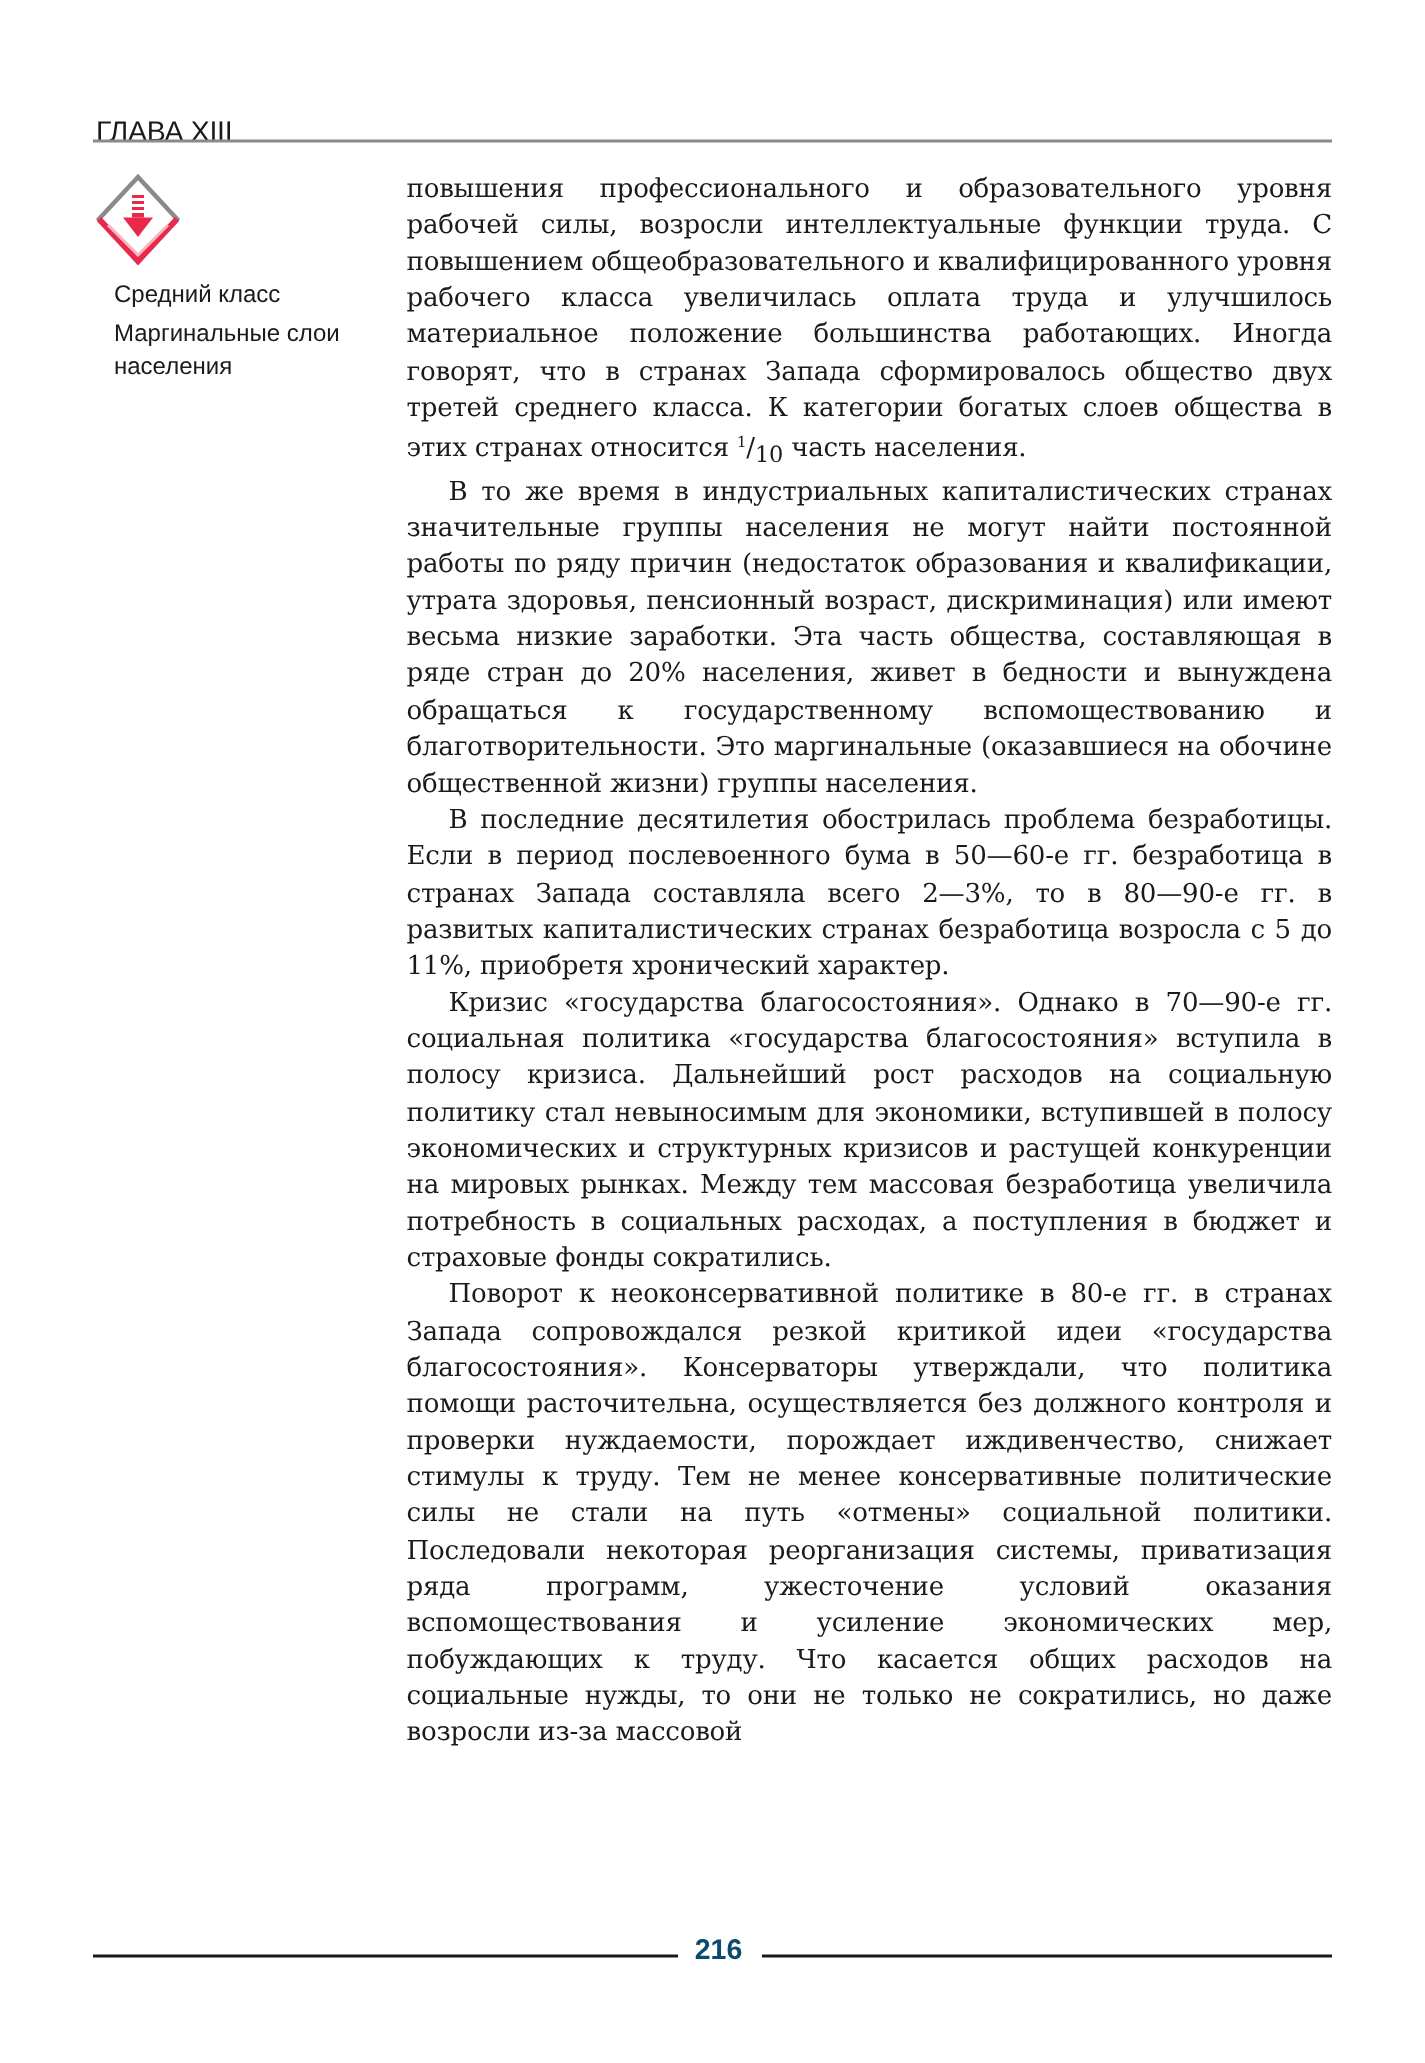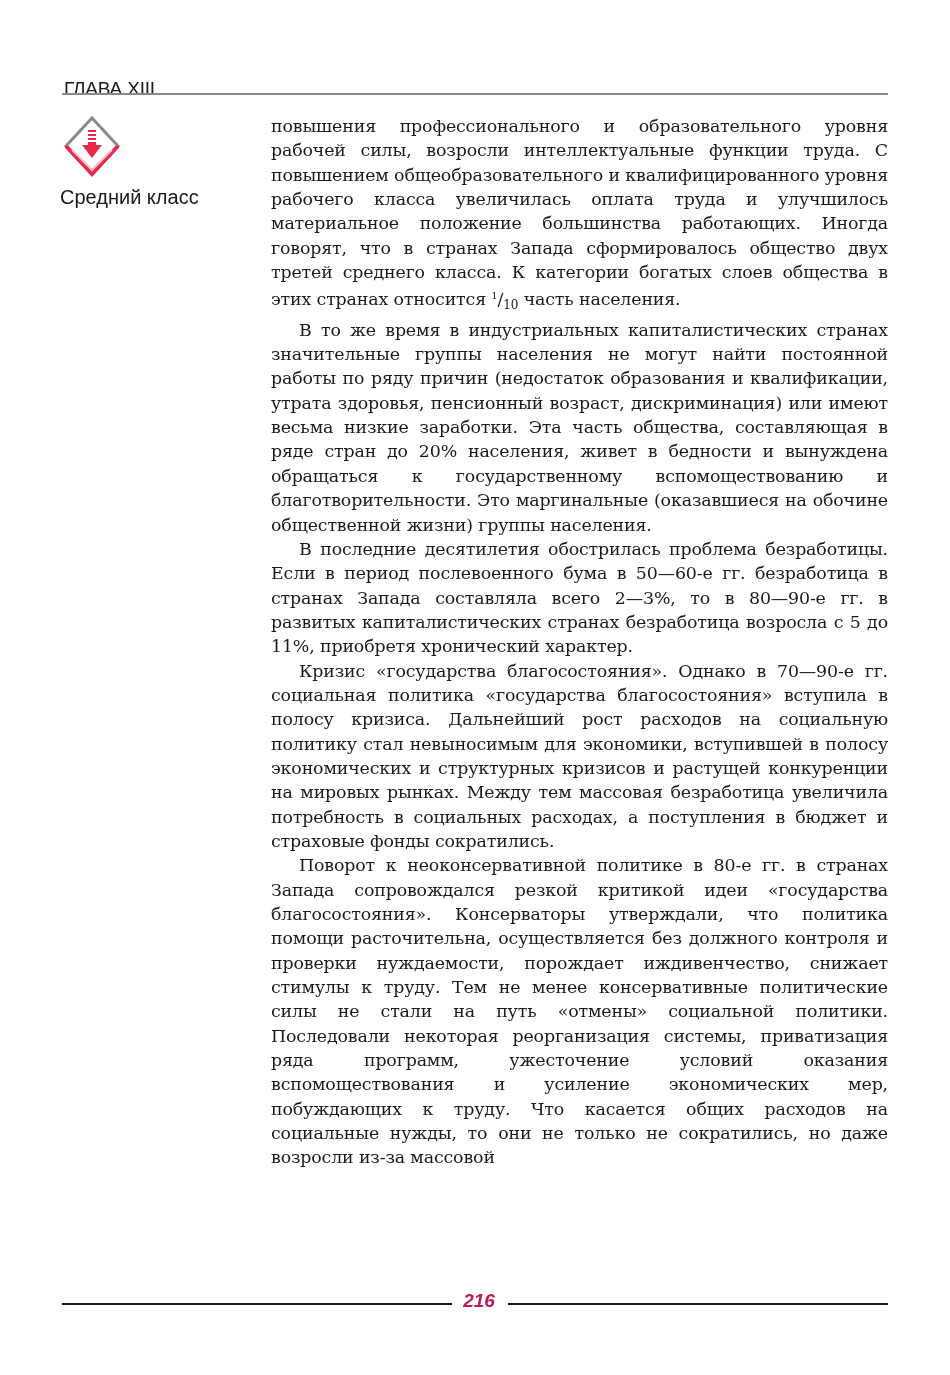--- a/index.html
+++ b/index.html
@@ -12,46 +12,46 @@
     font-family: "Liberation Sans", sans-serif; font-size: 19px; letter-spacing: -0.2px;
     color: #1a1a1a;
   }
   .header-rule {
     position: absolute; left: 62px; top: 93px; width: 826px; height: 2px; background: #8a8a8a;
   }
   .margin-icon {
     position: absolute; left: 60px; top: 114px; width: 64px; height: 64px;
   }
   .margin-terms {
-    position: absolute; left: 60px; top: 186px; width: 190px;
-    font-family: "Liberation Sans", sans-serif; font-size: 20px; line-height: 22px; color: #1a1a1a;
+    position: absolute; left: 76px; top: 186px; width: 190px;
+    font-family: "Liberation Sans", sans-serif; font-size: 16px; line-height: 22px; color: #1a1a1a;
   }
   .margin-term { display: block; margin-bottom: 4px; }
   .main-text {
     position: absolute; left: 271px; top: 114px; width: 617px;
     font-family: "DejaVu Serif", serif; font-size: 17.4px; line-height: 24.35px;
     text-align: justify; hyphens: manual; color: #1a1a1a; letter-spacing: -0.15px;
   }
   .main-text p { margin: 0; text-indent: 28px; }
   .main-text p.first { text-indent: 0; }
   .run-in { font-weight: normal; }
   .frac-sup { font-size: 10px; vertical-align: 6px; }
-  .frac-sub { font-size: 12px; vertical-align: -4px; }
+  .frac-sub { font-size: 15px; vertical-align: -4px; }
   .footer {
     position: absolute; left: 62px; top: 1290px; width: 826px; height: 26px;
   }
   .footer-line-left {
     position: absolute; left: 0; top: 13px; width: 390px; height: 2px; background: #1a1a1a;
   }
   .footer-line-right {
     position: absolute; right: 0; top: 13px; width: 380px; height: 2px; background: #1a1a1a;
   }
   .page-number {
     position: absolute; left: 396px; top: 0; width: 42px; text-align: center;
-    font-family: "Liberation Sans", sans-serif; font-size: 19px; font-weight: bold; color: #be185d; font-style: italic;
+    font-family: "Liberation Sans", sans-serif; font-size: 19px; font-weight: bold; color: #0c4a6e;
   }
 </style>
 </head>
 <body>
 
 <div class="chapter-header">ГЛАВА XIII</div>
 <div class="header-rule"></div>
 
 <div class="margin-icon">
   <svg width="64" height="64" viewBox="0 0 64 64">
@@ -61,20 +61,21 @@
     <rect x="28" y="16" width="8" height="2" fill="#e8294b"></rect>
     <rect x="28" y="20" width="8" height="2" fill="#e8294b"></rect>
     <rect x="28" y="24" width="8" height="2" fill="#e8294b"></rect>
     <rect x="28" y="28" width="8" height="3" fill="#e8294b"></rect>
     <polygon points="22,31 42,31 32,44" fill="#e8294b"></polygon>
   </svg>
 </div>
 
 <div class="margin-terms">
   <span class="margin-term">Средний класс</span>
+  <span class="margin-term">Маргинальные слои населения</span>
 </div>
 
 <div class="main-text">
   <p class="first"><span>повышения профессионального и образовательного уровня рабочей силы, возросли интеллектуальные функции труда. С повышением общеобразовательного и квалифицированного уровня рабочего класса увеличилась оплата труда и улучшилось материальное положение большинства работающих. Иногда говорят, что в странах Запада сформировалось общество двух третей среднего класса. К категории богатых слоев общества в этих странах относится </span><span class="frac-sup">1</span><span>/</span><span class="frac-sub">10</span><span> часть населения.</span></p>
   <p>В то же время в индустриальных капиталистических странах значительные группы населения не могут найти постоянной работы по ряду причин (недостаток образования и квалификации, утрата здоровья, пенсионный возраст, дискриминация) или имеют весьма низкие заработки. Эта часть общества, составляющая в ряде стран до 20% населения, живет в бедности и вынуждена обращаться к государственному вспомоществованию и благотворительности. Это маргинальные (оказавшиеся на обочине общественной жизни) группы населения.</p>
   <p>В последние десятилетия обострилась проблема безработицы. Если в период послевоенного бума в 50—60-е гг. безработица в странах Запада составляла всего 2—3%, то в 80—90-е гг. в развитых капиталистических странах безработица возросла с 5 до 11%, приобретя хронический характер.</p>
   <p><span class="run-in">Кризис «государства благосостояния».</span><span> Однако в 70—90-е гг. социальная политика «государства благосостояния» вступила в полосу кризиса. Дальнейший рост расходов на социальную политику стал невыносимым для экономики, вступившей в полосу экономических и структурных кризисов и растущей конкуренции на мировых рынках. Между тем массовая безработица увеличила потребность в социальных расходах, а поступления в бюджет и страховые фонды сократились.</span></p>
   <p>Поворот к неоконсервативной политике в 80-е гг. в странах Запада сопровождался резкой критикой идеи «государства благосостояния». Консерваторы утверждали, что политика помощи расточительна, осуществляется без должного контроля и проверки нуждаемости, порождает иждивенчество, снижает стимулы к труду. Тем не менее консервативные политические силы не стали на путь «отмены» социальной политики. Последовали некоторая реорганизация системы, приватизация ряда программ, ужесточение условий оказания вспомоществования и усиление экономических мер, побуждающих к труду. Что касается общих расходов на социальные нужды, то они не только не сократились, но даже возросли из-за массовой</p>
 </div>
 

